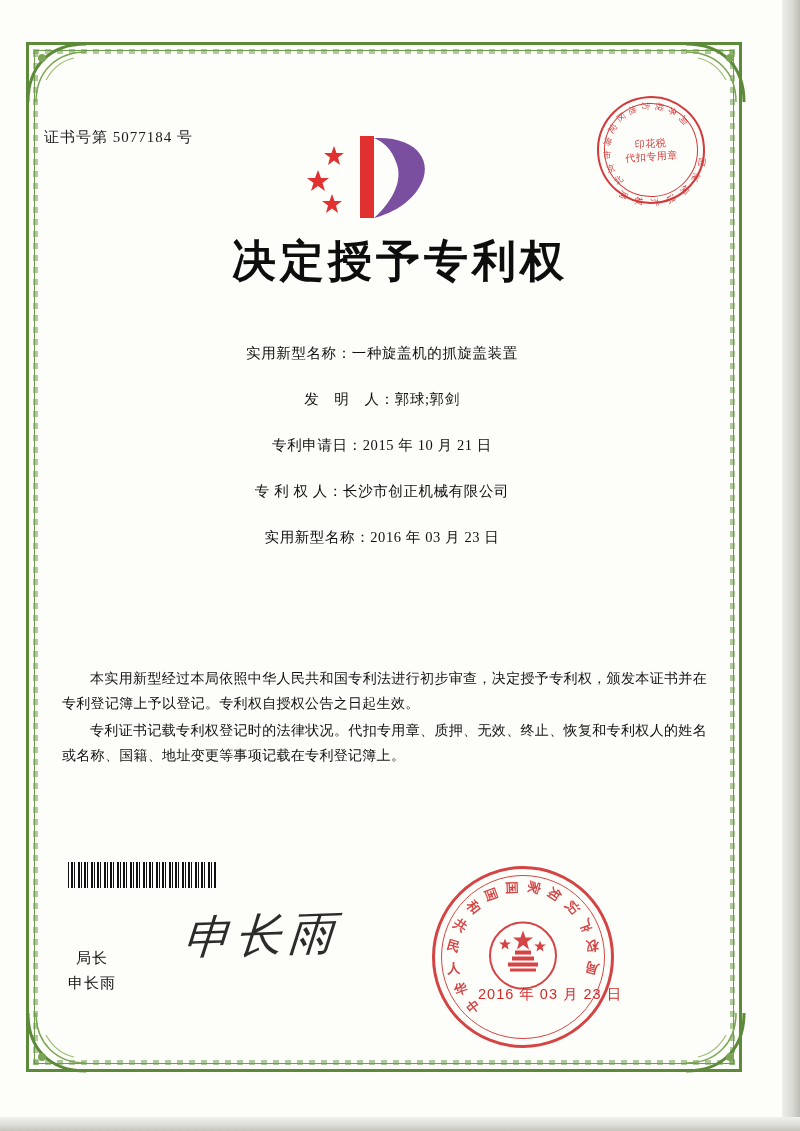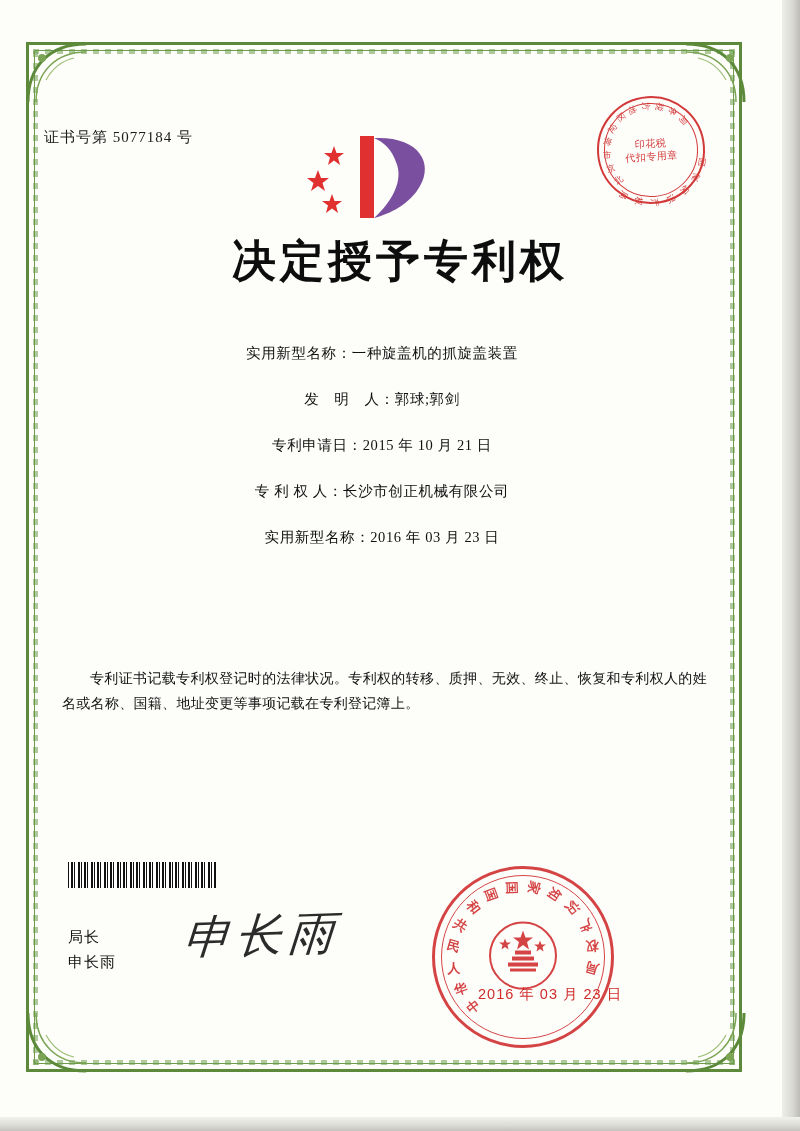--- a/index.html
+++ b/index.html
@@ -183,25 +183,26 @@
       repeating-linear-gradient(90deg,
         #111 0 1px, #fff 1px 3px,
         #111 3px 5px, #fff 5px 6px,
         #111 6px 7px, #fff 7px 10px,
         #111 10px 12px, #fff 12px 13px);
   }
 
   
   .sig-label {
     position: absolute;
-    left: 68px; top: 925px;
+    left: 68px; top: 946px;
     font-size: 15px;
     line-height: 25px;
     color: #111;
     letter-spacing: 1px;
+    text-align: center;
   }
   .signature {
     position: absolute;
     left: 184px; top: 905px;
     font-size: 46px;
     color: #1a1a1a;
     font-family: "DejaVu Serif", serif;
     font-style: italic;
     transform: skewX(-6deg) rotate(-2deg);
     letter-spacing: 6px;
@@ -363,21 +364,22 @@
     </div>
     <div class="field-row">
       <span class="field-label">专 利 权 人：</span><span class="field-value">长沙市创正机械有限公司</span>
     </div>
     <div class="field-row">
       <span class="field-label">实用新型名称：</span><span class="field-value">2016 年 03 月 23 日</span>
     </div>
   </div>
 
   <div class="body-text">
-    <p>专利证书记载专利权登记时的法律状况。专利权的转移、质押、无效、终止、恢复和专利权人的姓名或名称、国籍、地址变更等事项记载在专利登记簿上。</p>
+    <p>本实用新型经过本局依照中华人民共和国专利法进行初步审查，决定授予专利权，颁发本证书并在专利登记簿上予以登记。专利权自授权公告之日起生效。</p>
+    <p>专利证书记载专利权登记时的法律状况。代扣专用章、质押、无效、终止、恢复和专利权人的姓名或名称、国籍、地址变更等事项记载在专利登记簿上。</p>
   </div>
 
   <div class="barcode"></div>
 
   <div class="sig-label">
     <div>局长</div>
     <div>申长雨</div>
   </div>
   <div class="signature">申长雨</div>
 

